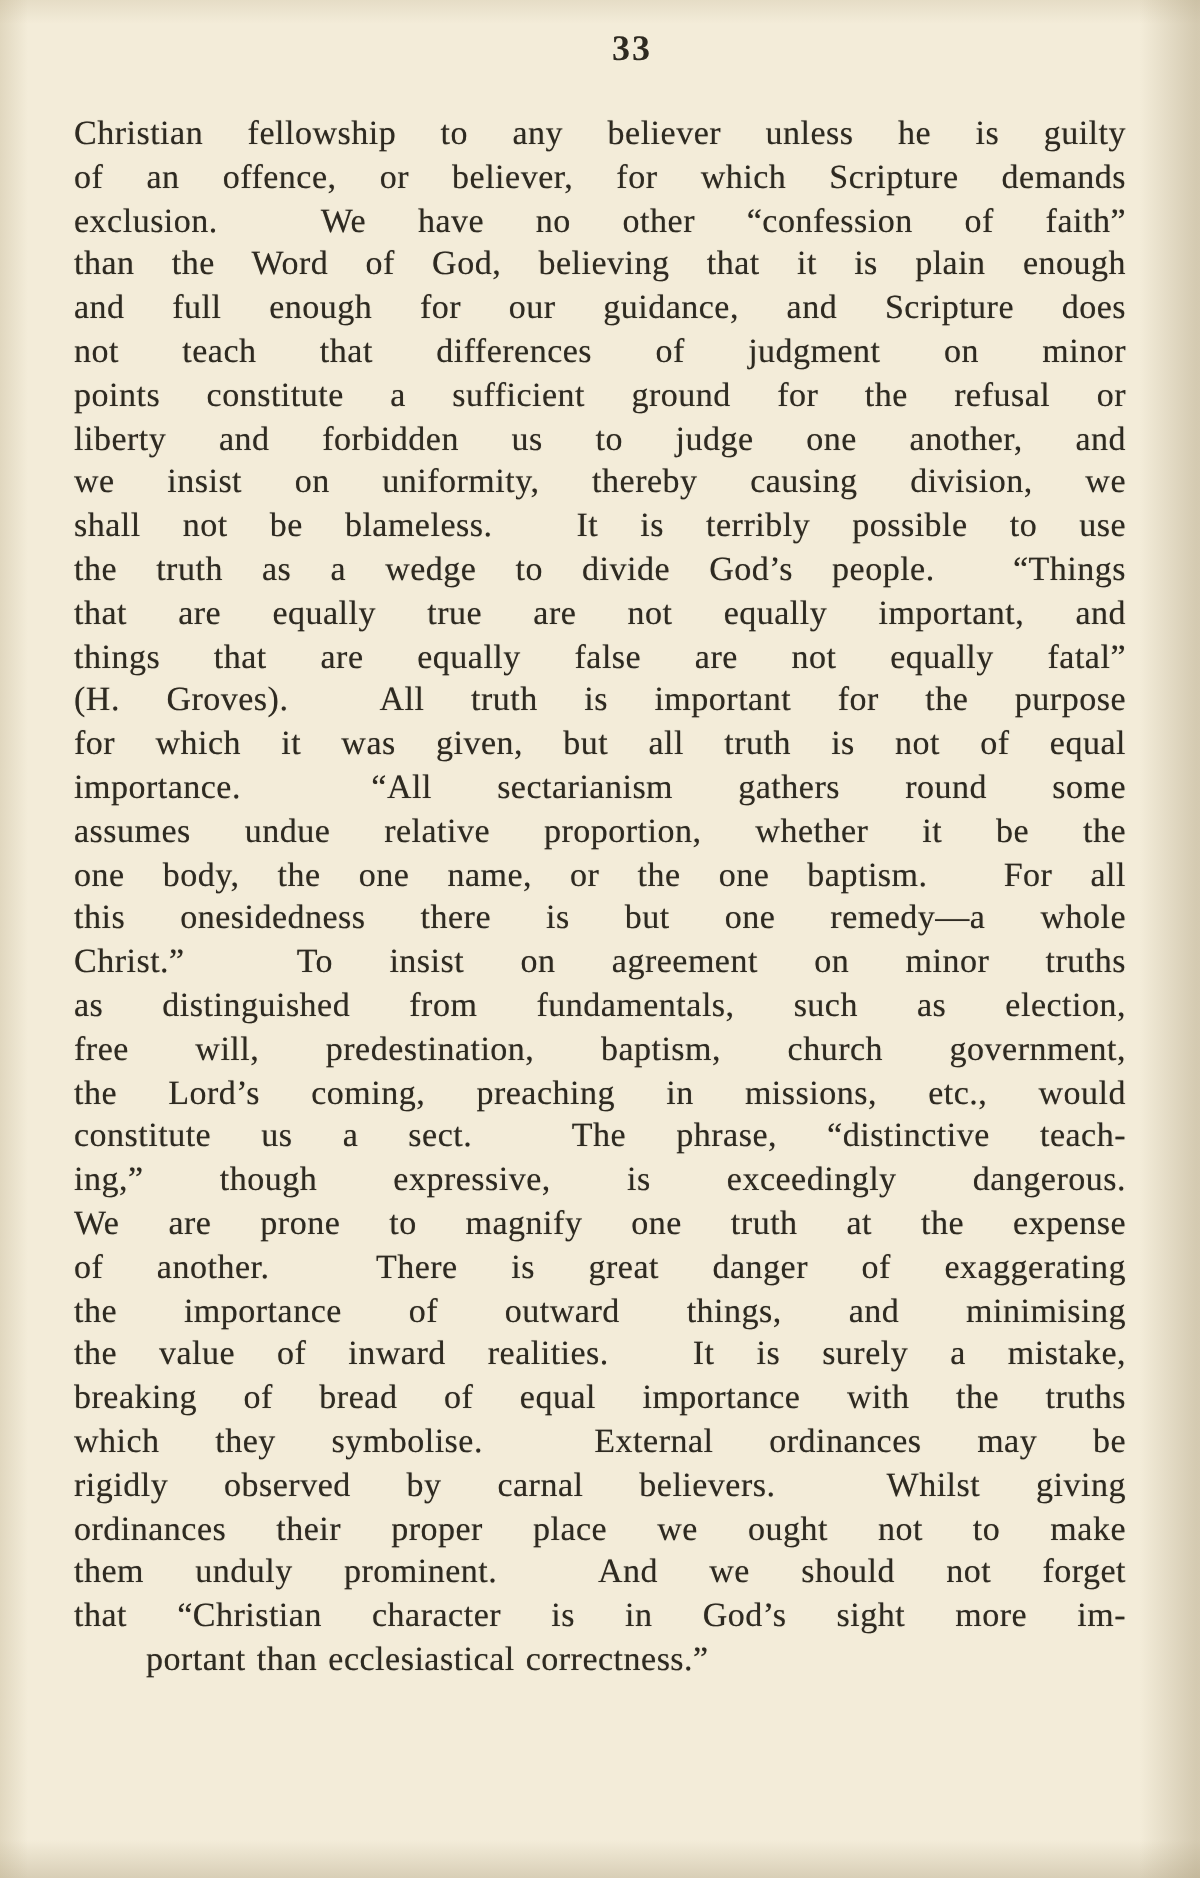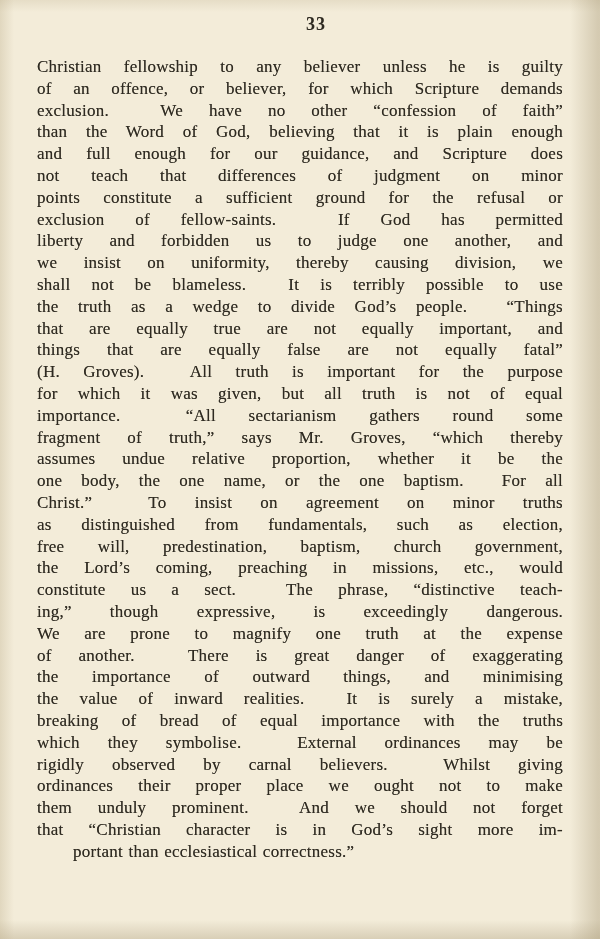--- a/index.html
+++ b/index.html
@@ -71,33 +71,32 @@
 <div class="page">
   <div class="page-number">33</div>
   <div class="text-block" id="text-block">
       <div class="line">Christian fellowship to any believer unless he is guilty</div>
       <div class="line">of an offence, or believer, for which Scripture demands</div>
       <div class="line">exclusion.  We have no other “confession of faith”</div>
       <div class="line">than the Word of God, believing that it is plain enough</div>
       <div class="line">and full enough for our guidance, and Scripture does</div>
       <div class="line">not teach that differences of judgment on minor</div>
       <div class="line">points constitute a sufficient ground for the refusal or</div>
-      <div class="line">exclusion of fellow-saints.  If God has permitted</div>
       <div class="line">liberty and forbidden us to judge one another, and</div>
       <div class="line">we insist on uniformity, thereby causing division, we</div>
       <div class="line">shall not be blameless.  It is terribly possible to use</div>
       <div class="line">the truth as a wedge to divide God’s people.  “Things</div>
       <div class="line">that are equally true are not equally important, and</div>
       <div class="line">things that are equally false are not equally fatal”</div>
       <div class="line">(H. Groves).  All truth is important for the purpose</div>
       <div class="line">for which it was given, but all truth is not of equal</div>
       <div class="line">importance.  “All sectarianism gathers round some</div>
-      <div class="line">fragment of truth,” says Mr. Groves, “which thereby</div>
       <div class="line">assumes undue relative proportion, whether it be the</div>
       <div class="line">one body, the one name, or the one baptism.  For all</div>
+      <div class="line">this onesidedness there is but one remedy—a whole</div>
       <div class="line">Christ.”  To insist on agreement on minor truths</div>
       <div class="line">as distinguished from fundamentals, such as election,</div>
       <div class="line">free will, predestination, baptism, church government,</div>
       <div class="line">the Lord’s coming, preaching in missions, etc., would</div>
       <div class="line">constitute us a sect.  The phrase, “distinctive teach-</div>
       <div class="line">ing,” though expressive, is exceedingly dangerous.</div>
       <div class="line">We are prone to magnify one truth at the expense</div>
       <div class="line">of another.  There is great danger of exaggerating</div>
       <div class="line">the importance of outward things, and minimising</div>
       <div class="line">the value of inward realities.  It is surely a mistake,</div>

